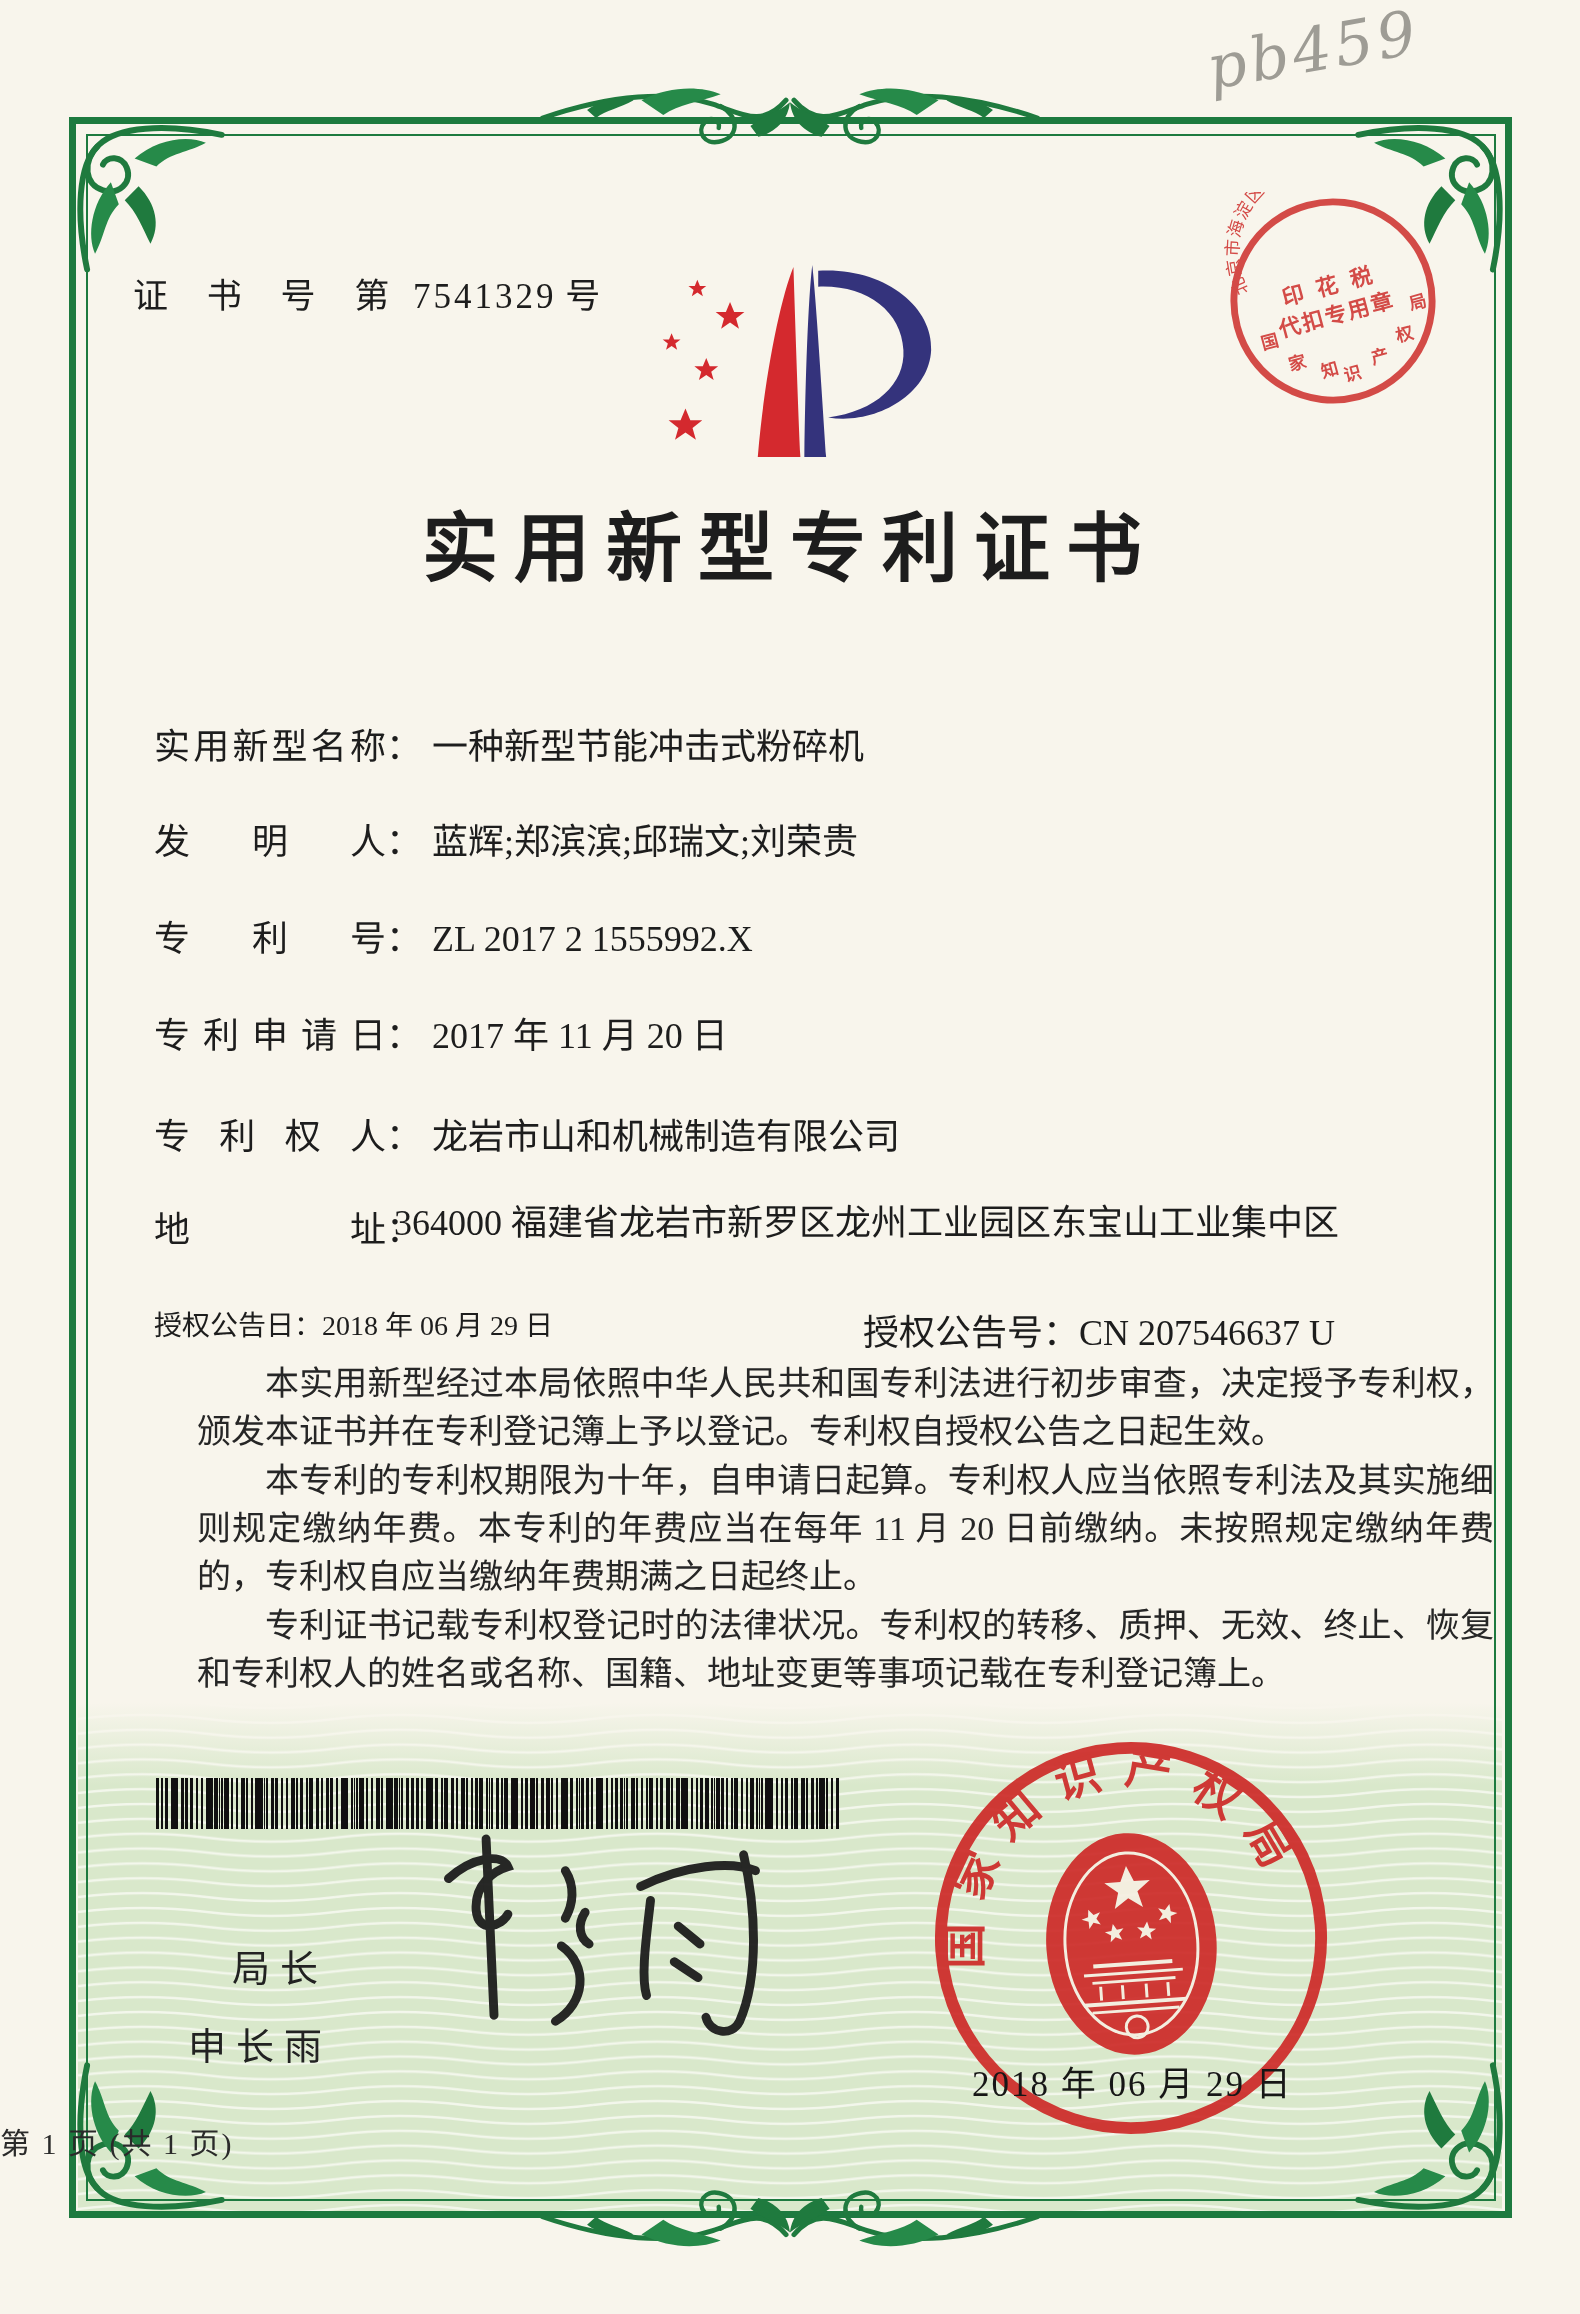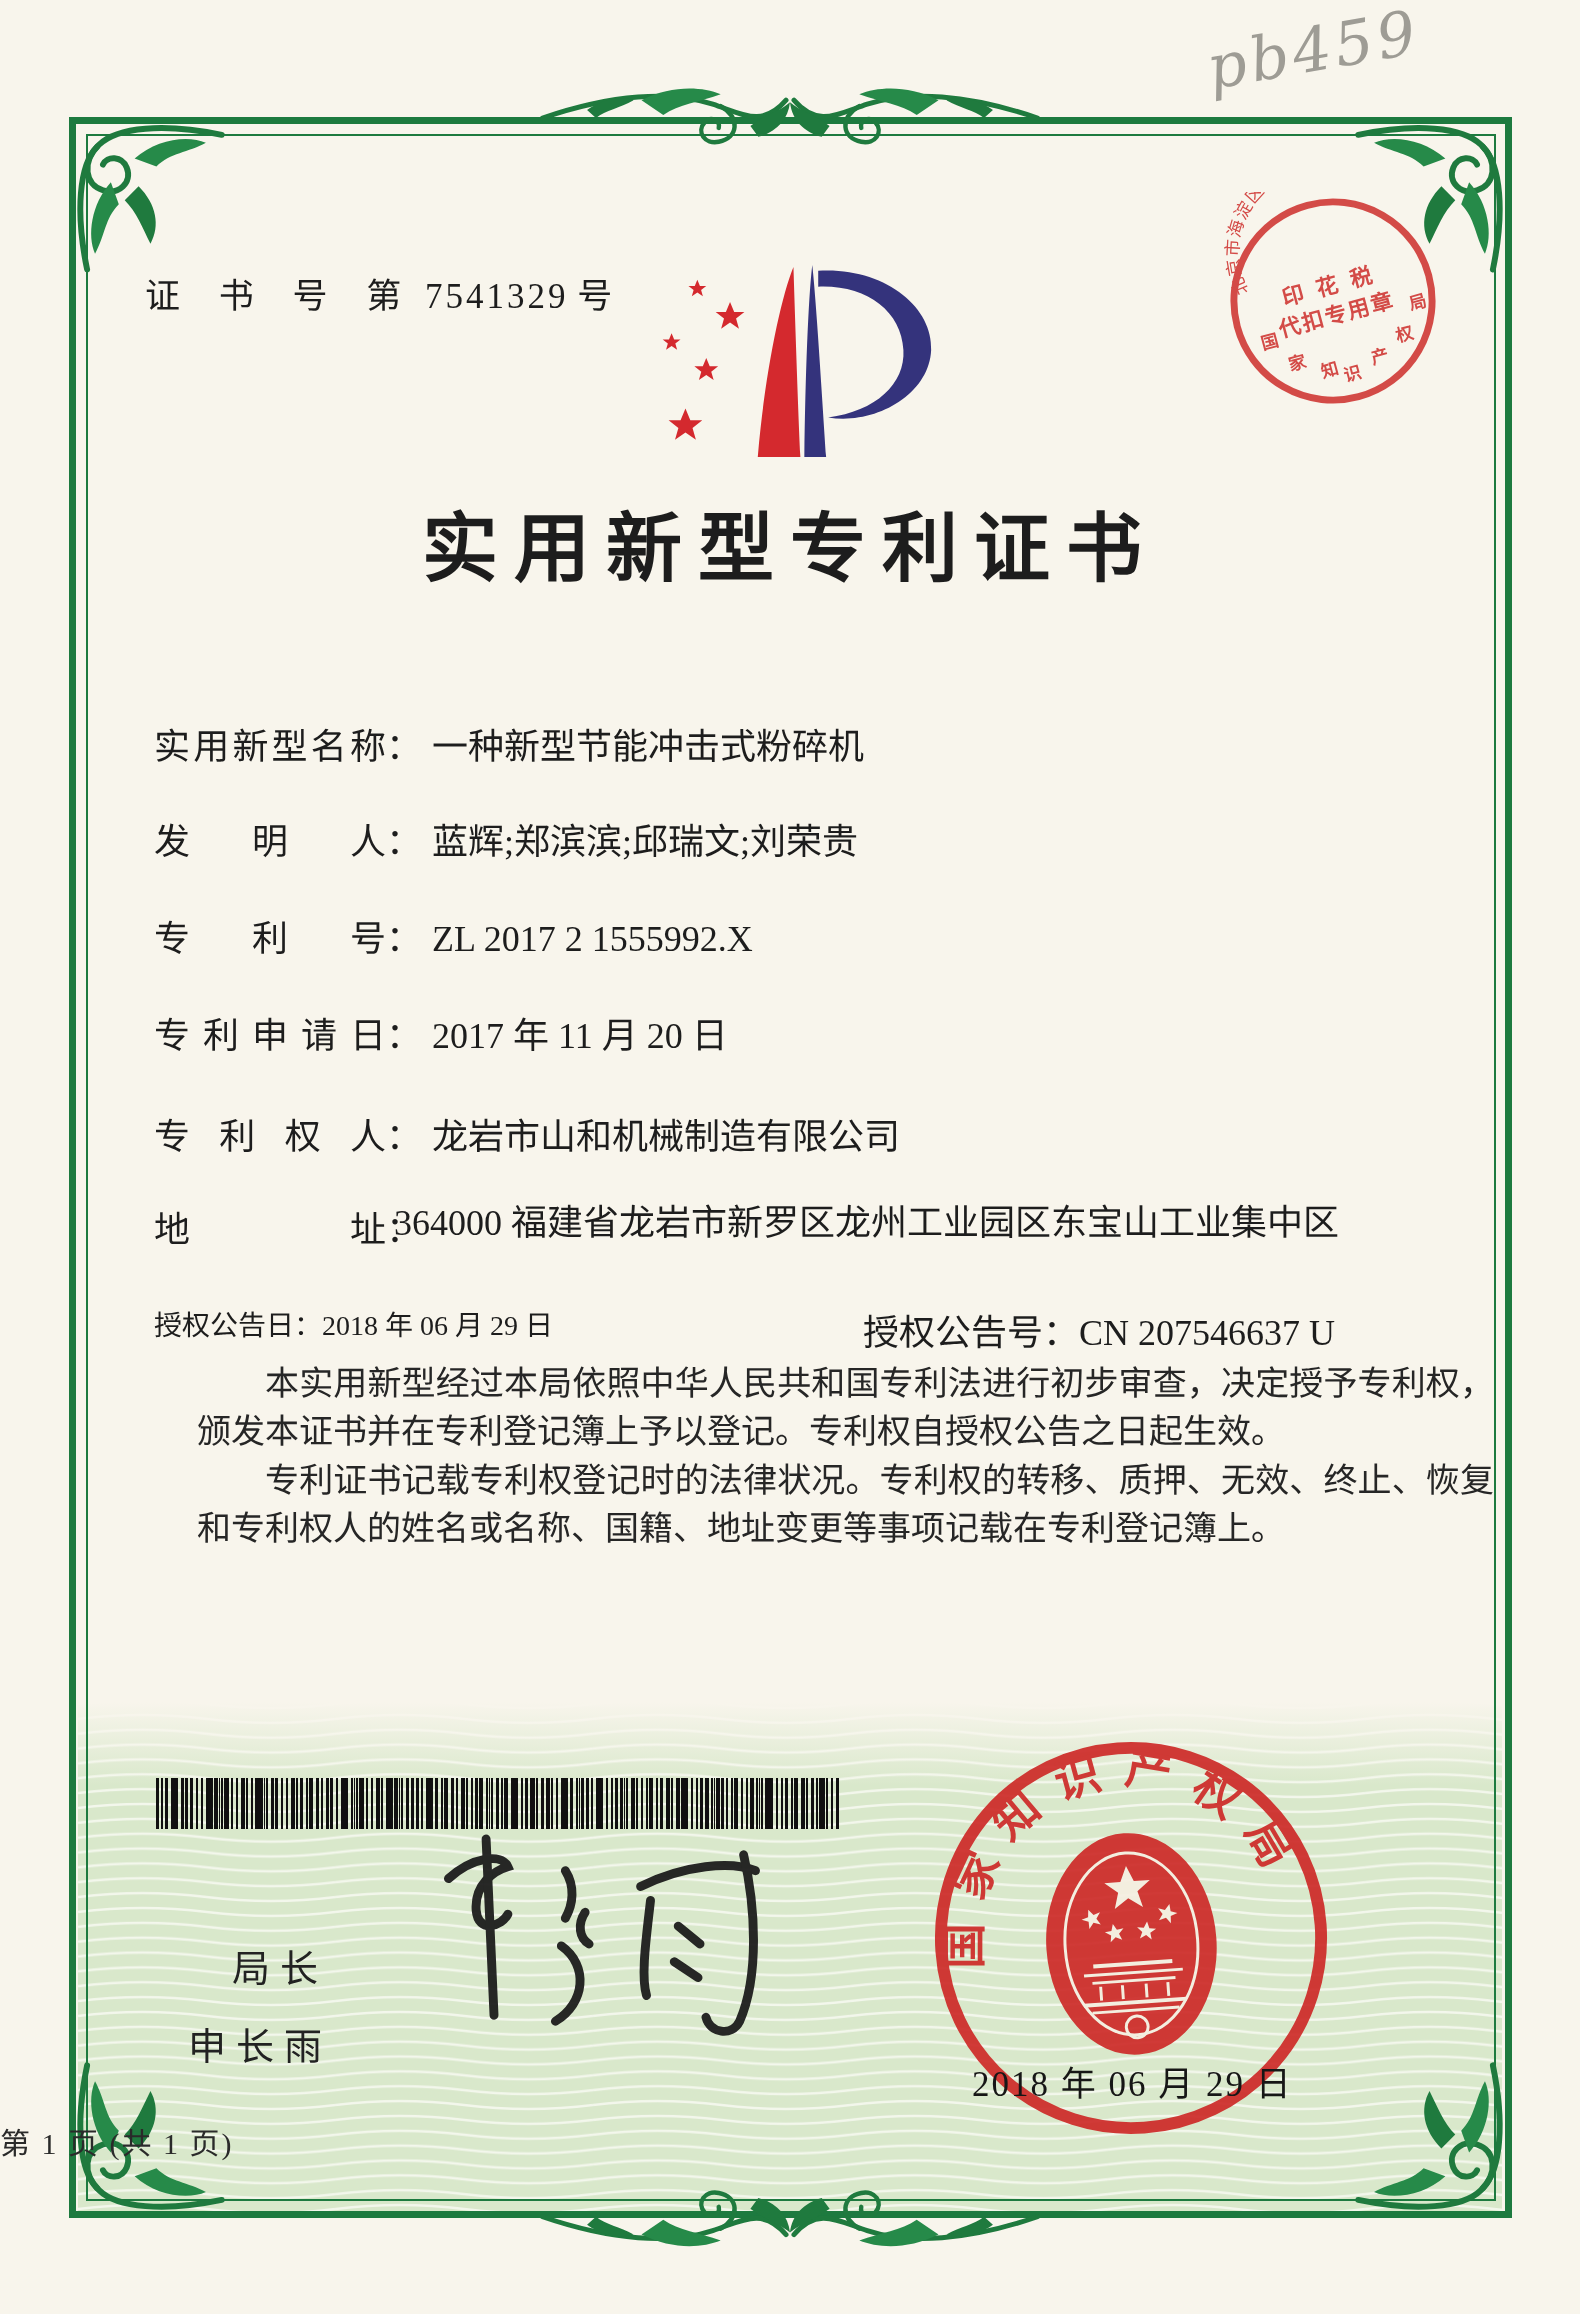--- a/index.html
+++ b/index.html
@@ -13,21 +13,21 @@
   
   .pencil{
     left:1206px;top:14px;font-size:61px;color:#8f8d86;
     font-family:"DejaVu Serif","Liberation Serif",serif;
     font-style:italic;transform:rotate(-10deg);letter-spacing:4px;opacity:.85;
   }
   
   .border-outer{left:69px;top:117px;width:1443px;height:2101px;border:7px solid #1d7a3f;box-sizing:border-box;}
   .border-inner{left:86px;top:134px;width:1410px;height:2067px;border:2px solid #1d7a3f;box-sizing:border-box;}
   
-  .certno{left:133px;top:267px;font-size:35px;margin-left:12px;}
+  .certno{left:133px;top:267px;font-size:35px;}
   .certno .lbl{letter-spacing:15px;}
   .certno .num{letter-spacing:3px;font-family:"Liberation Serif",serif;}
   
   .title{left:0;top:487px;width:1580px;text-align:center;font-size:76px;font-weight:bold;letter-spacing:16px;}
   
   .row{left:154px;font-size:36px;white-space:nowrap;}
   .row .flabel{display:inline-block;width:232px;text-align:justify;text-align-last:justify;vertical-align:top;}
   .row .colon{margin-right:10px;}
   .addr-val{left:259px;top:1200px;width:1109px;font-size:36px;line-height:47px;text-indent:135px;}
   .grant-left{left:154px;top:1303px;font-size:28px;white-space:nowrap;}
@@ -168,20 +168,21 @@
 
   <div class="abs grant-left">
     <span>授权公告日</span><span class="colon">：</span><span>2018 年 06 月 29 日</span>
   </div>
   <div class="abs grant-right">
     <span>授权公告号</span><span class="colon">：</span><span>CN 207546637 U</span>
   </div>
 
   <div class="abs paras">
     <p>本实用新型经过本局依照中华人民共和国专利法进行初步审查，决定授予专利权，颁发本证书并在专利登记簿上予以登记。专利权自授权公告之日起生效。</p>
+    <p>本专利的专利权期限为十年，自申请日起算。专利权人应当依照专利法及其实施细则规定缴纳年费。本专利的年费应当在每年 11 月 20 日前缴纳。未按照规定缴纳年费的，专利权自应当缴纳年费期满之日起终止。</p>
     <p>专利证书记载专利权登记时的法律状况。专利权的转移、质押、无效、终止、恢复和专利权人的姓名或名称、国籍、地址变更等事项记载在专利登记簿上。</p>
   </div>
 
   <div class="abs barcode"></div>
 
   <div class="abs director-title">局长</div>
   <div class="abs director-name">申长雨</div>
 
   <svg class="abs noptr" style="left:391px;top:1827px;" width="416" height="228" viewBox="0 0 420 230">
     <g fill="none" stroke="#171717" stroke-width="9" stroke-linecap="round" opacity="0.92">

